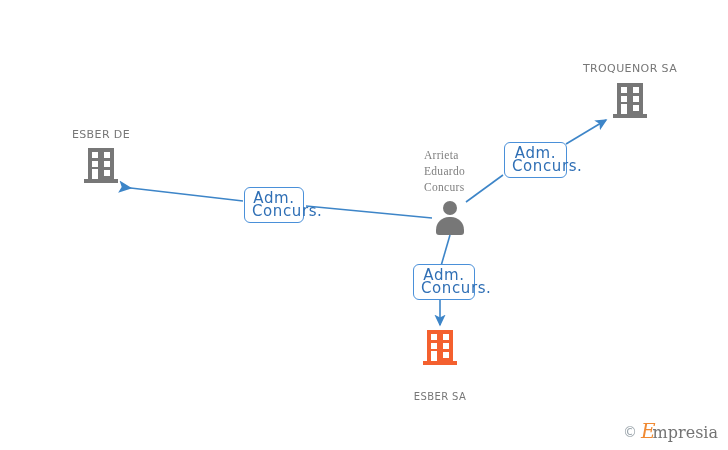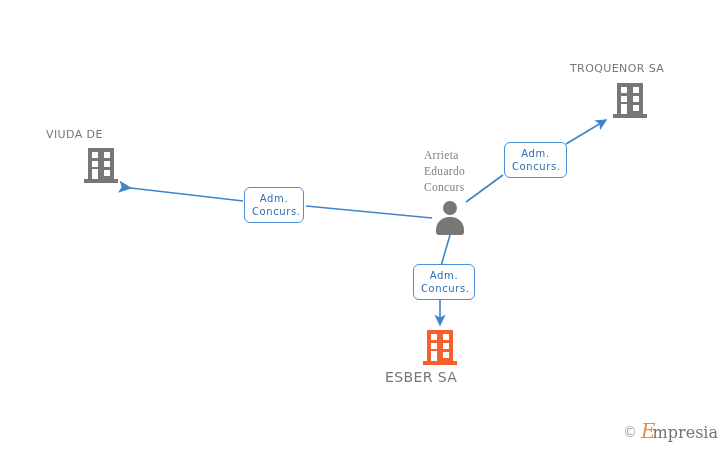--- a/index.html
+++ b/index.html
@@ -21,20 +21,21 @@
     position: absolute;
     left: 0;
     top: 0;
     width: 728px;
     height: 450px;
   }
 
   
   .node {
     position: absolute;
+    text-align: center;
     user-select: none;
   }
   .node-label {
     font-size: 11px;
     letter-spacing: 0.4px;
     color: #777777;
     line-height: 14px;
     white-space: nowrap;
   }
 
@@ -116,21 +117,21 @@
     letter-spacing: 0.3px;
   }
 
   
   .edge-chip {
     position: absolute;
     background: #ffffff;
     border: 1.6px solid #4a90d9;
     border-radius: 6px;
     color: #2f6fb5;
-    font-size: 10px;
+    font-size: 15px;
     line-height: 13px;
     text-align: center;
     padding: 4px 7px;
     letter-spacing: 0.6px;
     white-space: nowrap;
     box-sizing: border-box;
   }
 
   
   #watermark {
@@ -187,21 +188,21 @@
     </g>
 
     <g>
       <line x1="450" y1="235" x2="441" y2="266" stroke="#3d85c8" stroke-width="1.6"></line>
       <line x1="440" y1="298" x2="440" y2="325" stroke="#3d85c8" stroke-width="1.6" marker-end="url(#arrow-end)"></line>
     </g>
   </svg>
 
   <div class="node" style="left:46px; top:128px; width:110px;">
     <div class="node-label">
-      <div>VIUDA DE</div>
+      <div>ESBER DE</div>
     </div>
     <div class="building" style="margin-top:6px;">
       <div class="bld-body"></div>
       <div class="bld-base"></div>
       <div class="bld-win" style="left:8px;  top:4px;"></div>
       <div class="bld-win" style="left:20px; top:4px;"></div>
       <div class="bld-win" style="left:8px;  top:13px;"></div>
       <div class="bld-win" style="left:20px; top:13px;"></div>
       <div class="bld-win" style="left:20px; top:22px;"></div>
       <div class="bld-door" style="left:8px;"></div>
@@ -226,21 +227,21 @@
     <div class="building orange">
       <div class="bld-body"></div>
       <div class="bld-base"></div>
       <div class="bld-win" style="left:8px;  top:4px;"></div>
       <div class="bld-win" style="left:20px; top:4px;"></div>
       <div class="bld-win" style="left:8px;  top:13px;"></div>
       <div class="bld-win" style="left:20px; top:13px;"></div>
       <div class="bld-win" style="left:20px; top:22px;"></div>
       <div class="bld-door" style="left:8px;"></div>
     </div>
-    <div class="node-label" style="margin-top:4px; font-size:14px;">ESBER SA</div>
+    <div class="node-label" style="margin-top:24px; font-size:10px;">ESBER SA</div>
   </div>
 
   <div class="node" style="left:432px; top:201px; width:36px;">
     <div class="person">
       <div class="person-head"></div>
       <div class="person-body"></div>
     </div>
   </div>
   <div class="person-name" style="left:424px; top:147px;font-family:Liberation Serif, serif;">
     <div>Arrieta</div>

